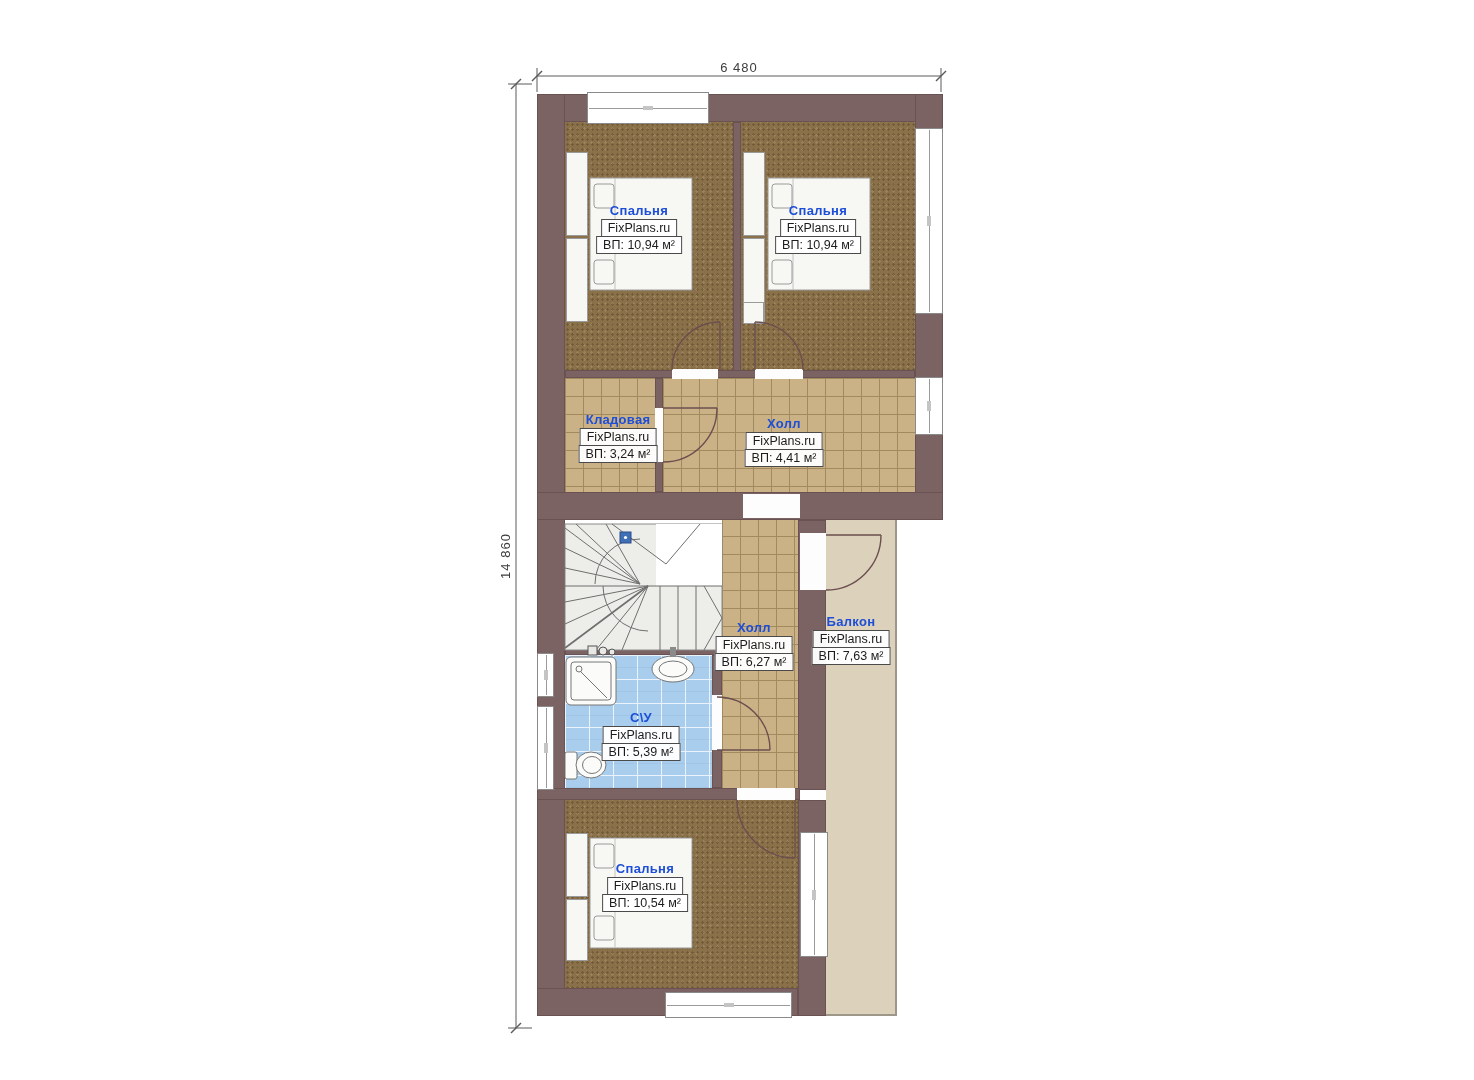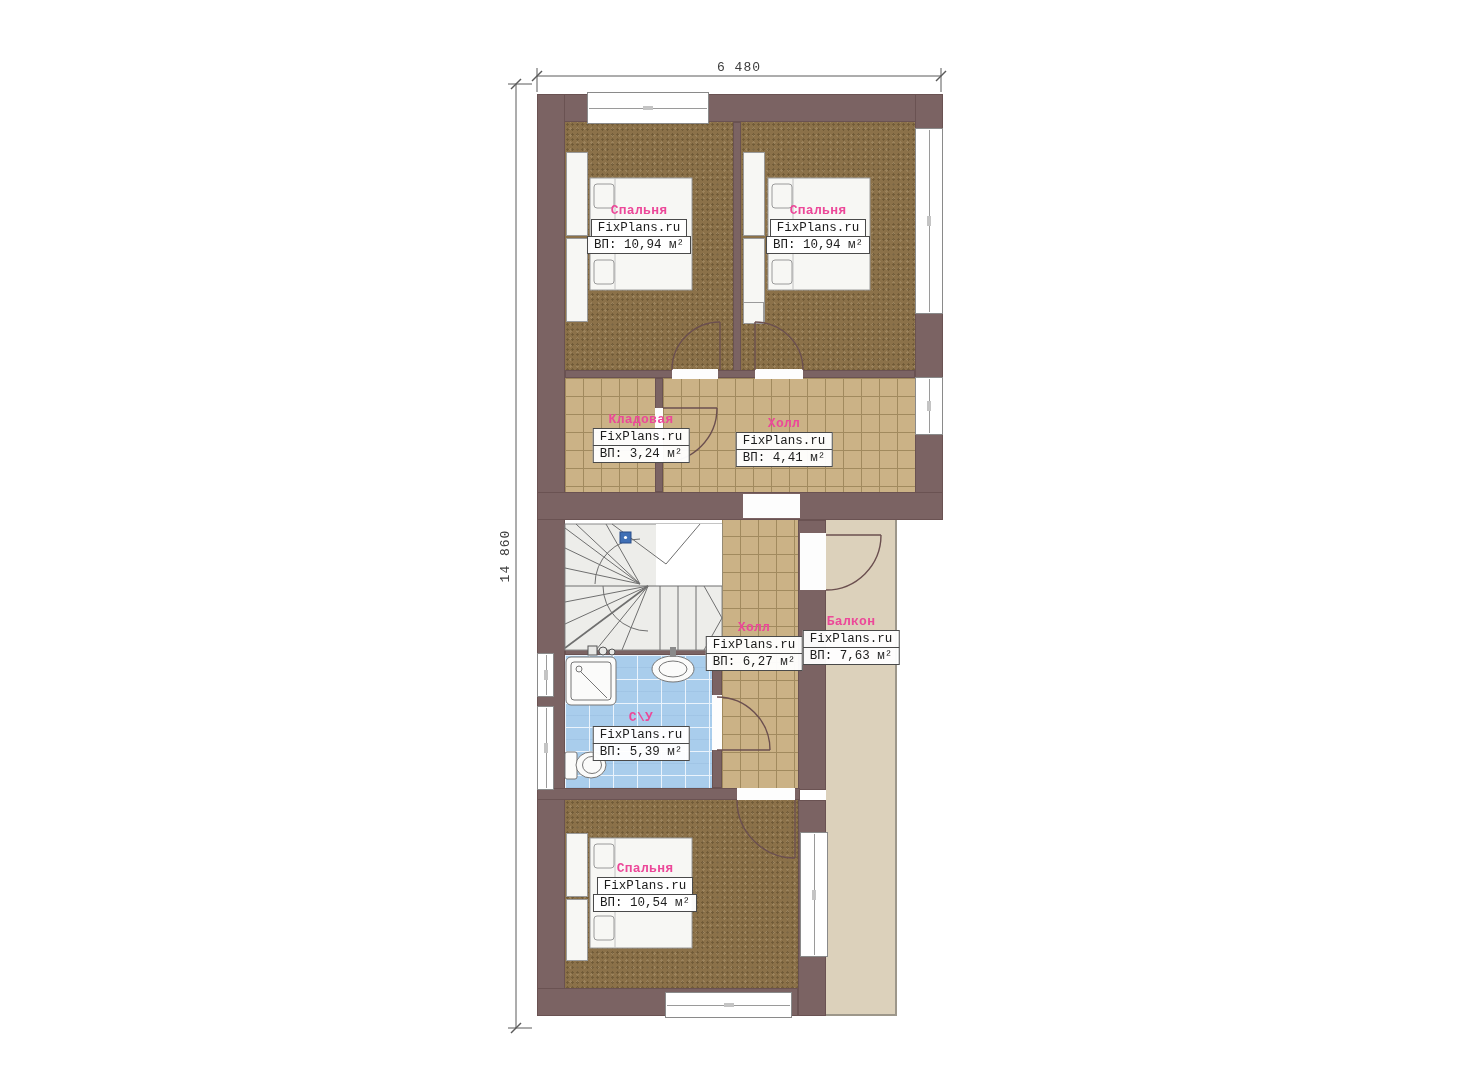--- a/index.html
+++ b/index.html
@@ -1,17 +1,17 @@
 <!DOCTYPE html>
 <html><head>
 <meta charset="utf-8">
 <style>
   html,body{margin:0;padding:0;background:#fff;}
   .sheet{position:relative;width:1474px;height:1080px;background:#ffffff;overflow:hidden;
-         font-family:Liberation Mono, monospace;color:#222;border-radius:11px;}
+         font-family:Liberation Sans, sans-serif;color:#222;border-radius:11px;}
   
   .wall{position:absolute;background:#7b6363;box-shadow:0 0 0 1px rgba(74,52,52,.35) inset;}
   
   .carpet{position:absolute;background-color:#8b7149;
     background-image:radial-gradient(rgba(50,34,12,.28) 1px,transparent 1.3px),
                      radial-gradient(rgba(255,236,200,.14) 1px,transparent 1.3px);
     background-size:5px 5px,7px 7px;background-position:0 0,2px 3px;}
   .tile{position:absolute;background-color:#cbb286;
     background-image:linear-gradient(#a18a5e 1px,transparent 1px),
                      linear-gradient(90deg,#a18a5e 1px,transparent 1px);
@@ -25,21 +25,21 @@
   
   .window{position:absolute;background:#fff;border:1px solid #8a8a8a;}
   .window.h::before{content:"";position:absolute;left:1px;right:1px;top:50%;border-top:1px solid #9a9a9a;}
   .window.h::after{content:"";position:absolute;left:50%;top:50%;width:10px;height:4px;margin:-2px 0 0 -5px;background:#c4c4c4;}
   .window.v::before{content:"";position:absolute;top:1px;bottom:1px;left:50%;border-left:1px solid #9a9a9a;}
   .window.v::after{content:"";position:absolute;top:50%;left:50%;width:4px;height:10px;margin:-5px 0 0 -2px;background:#c4c4c4;}
   .opening{position:absolute;background:#fdfdfd;}
   .furn{position:absolute;background:#f7f7f4;border:1px solid #9a9a9a;}
   
   .room-label{position:absolute;transform:translateX(-50%);text-align:center;z-index:30;}
-  .room-name{font-size:13px;font-weight:bold;color:#ec4899;letter-spacing:.3px;white-space:nowrap;margin-bottom:2px;}
+  .room-name{font-size:13px;font-weight:bold;color:#1d4ed8;letter-spacing:.3px;white-space:nowrap;margin-bottom:2px;}
   .room-box{display:block;width:fit-content;margin:-1px auto 0;padding:1px 6px;border:1px solid #4a4a4a;
             background:rgba(255,255,255,.96);font-size:12.5px;color:#1c1c1c;white-space:nowrap;}
   .dim-text{position:absolute;font-size:13px;color:#3c3c3c;letter-spacing:1px;white-space:nowrap;}
   svg{position:absolute;left:0;top:0;pointer-events:none;}
 </style>
 </head>
 <body>
 
 <div class="sheet">
 
@@ -188,21 +188,21 @@
     <span class="room-box">FixPlans.ru</span>
     <span class="room-box">ВП: 10,94 м²</span>
   </div>
 
   <div class="room-label" style="left:818px;top:203px;">
     <div class="room-name">Спальня</div>
     <span class="room-box">FixPlans.ru</span>
     <span class="room-box">ВП: 10,94 м²</span>
   </div>
 
-  <div class="room-label" style="left:641px;top:412px;">
+  <div class="room-label" style="left:618px;top:412px;">
     <div class="room-name">Кладовая</div>
     <span class="room-box">FixPlans.ru</span>
     <span class="room-box">ВП: 3,24 м²</span>
   </div>
 
   <div class="room-label" style="left:784px;top:416px;">
     <div class="room-name">Холл</div>
     <span class="room-box">FixPlans.ru</span>
     <span class="room-box">ВП: 4,41 м²</span>
   </div>

